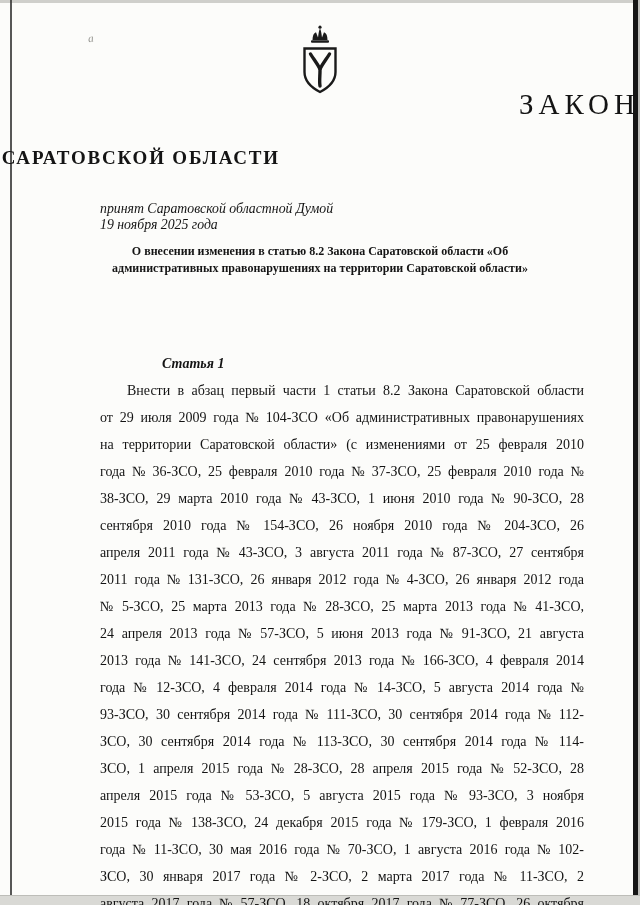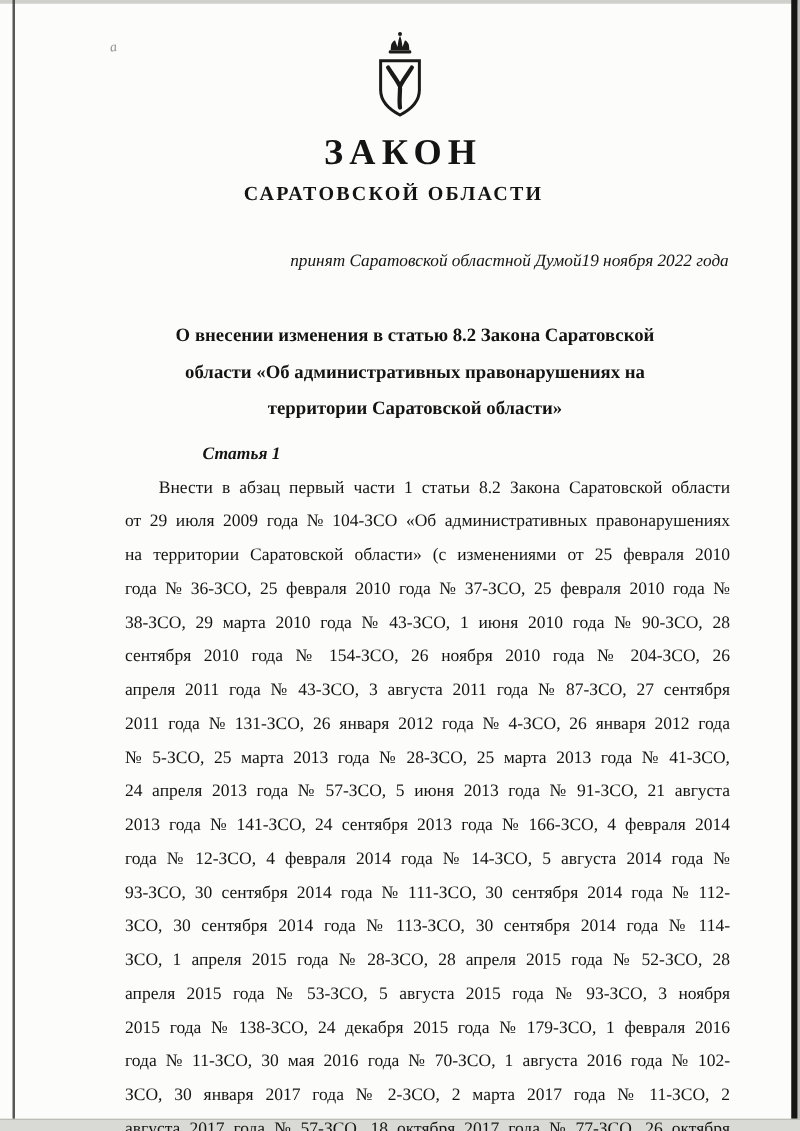--- a/index.html
+++ b/index.html
@@ -45,51 +45,52 @@
     transform: rotate(-8deg);
   }
   
   .emblem {
     position: absolute; top: 24px; left: 50%;
     transform: translateX(-50%);
     width: 48px; height: 74px;
   }
   
   .doc-type {
-    position: absolute; top: 106px; left: 0; right: 0;
-    text-align: center;
-    font-weight: bold;
+    position: absolute; top: 88px; left: 0; right: 0;
+    text-align: right;
+    font-weight: normal;
     font-size: 29px;
     letter-spacing: 5px;
     text-indent: 5px;
   }
   .region {
     position: absolute; top: 147px; left: 0; right: 12px;
-    text-align: center;
+    text-align: left;
     font-weight: bold;
-    font-size: 16px;
+    font-size: 19px;
     letter-spacing: 1.8px;
     text-indent: 1.8px;
   }
   .adoption-row {
     position: absolute; top: 201px; left: 100px; right: 57px;
     display: flex;
-    justify-content: flex-end;
+    justify-content: flex-start;
     font-style: italic;
     font-size: 13.8px;
+    flex-direction: column;
   }
   .law-title {
     position: absolute; top: 243px; left: 50%;
     transform: translateX(-50%);
     width: 430px;
-    margin: 12px;
+    margin: 0;
     text-align: center;
     font-weight: bold;
-    font-size: 15px;
-    line-height: 29px;
+    font-size: 12px;
+    line-height: 17px;
   }
   .article-heading {
     position: absolute; top: 356px; left: 127px;
     font-weight: bold;
     font-style: italic;
     font-size: 14px;
     margin-left: 35px;
   }
   .article-body {
     position: absolute; top: 377px; left: 100px;
@@ -127,21 +128,21 @@
       <path d="M24 45 C27 39 30.5 35 33.5 30" stroke="#1a1a1a" stroke-width="3.4" fill="none" stroke-linecap="round"></path>
       <path d="M24 46.5 C24 52 23.2 57 24 62" stroke="#1a1a1a" stroke-width="3.4" fill="none" stroke-linecap="round"></path>
     </svg>
   </div>
 
   <div class="doc-type">ЗАКОН</div>
   <div class="region">САРАТОВСКОЙ ОБЛАСТИ</div>
 
   <div class="adoption-row">
     <span>принят Саратовской областной Думой</span>
-    <span>19 ноября 2022 года</span>
+    <span>19 ноября 2025 года</span>
   </div>
 
   <h1 class="law-title">О внесении изменения в статью 8.2 Закона Саратовской области «Об административных правонарушениях на территории Саратовской области»</h1>
 
   <div class="article-heading">Статья 1</div>
   <p class="article-body">Внести в абзац первый части 1 статьи 8.2 Закона Саратовской области от 29 июля 2009 года № 104-ЗСО «Об административных правонарушениях на территории Саратовской области» (с изменениями от 25 февраля 2010 года № 36-ЗСО, 25 февраля 2010 года № 37-ЗСО, 25 февраля 2010 года № 38-ЗСО, 29 марта 2010 года № 43-ЗСО, 1 июня 2010 года № 90-ЗСО, 28 сентября 2010 года № 154-ЗСО, 26 ноября 2010 года № 204-ЗСО, 26 апреля 2011 года № 43-ЗСО, 3 августа 2011 года № 87-ЗСО, 27 сентября 2011 года № 131-ЗСО, 26 января 2012 года № 4-ЗСО, 26 января 2012 года № 5-ЗСО, 25 марта 2013 года № 28-ЗСО, 25 марта 2013 года № 41-ЗСО, 24 апреля 2013 года № 57-ЗСО, 5 июня 2013 года № 91-ЗСО, 21 августа 2013 года № 141-ЗСО, 24 сентября 2013 года № 166-ЗСО, 4 февраля 2014 года № 12-ЗСО, 4 февраля 2014 года № 14-ЗСО, 5 августа 2014 года № 93-ЗСО, 30 сентября 2014 года № 111-ЗСО, 30 сентября 2014 года № 112-ЗСО, 30 сентября 2014 года № 113-ЗСО, 30 сентября 2014 года № 114-ЗСО, 1 апреля 2015 года № 28-ЗСО, 28 апреля 2015 года № 52-ЗСО, 28 апреля 2015 года № 53-ЗСО, 5 августа 2015 года № 93-ЗСО, 3 ноября 2015 года № 138-ЗСО, 24 декабря 2015 года № 179-ЗСО, 1 февраля 2016 года № 11-ЗСО, 30 мая 2016 года № 70-ЗСО, 1 августа 2016 года № 102-ЗСО, 30 января 2017 года № 2-ЗСО, 2 марта 2017 года № 11-ЗСО, 2 августа 2017 года № 57-ЗСО, 18 октября 2017 года № 77-ЗСО, 26 октября 2017 года № 82-ЗСО, 26 октября 2017 года № 84-ЗСО, 27 марта 2018 года № 23-ЗСО, 28 мая 2018 года № 51-ЗСО, 24 декабря 2018 года № 141-ЗСО, 5 февраля 2019 года № 2-ЗСО, 29 марта 2019 года № 25-ЗСО, 29 марта 2019 года № 26-ЗСО, 29 марта 2019 года № 27-ЗСО, 29 марта 2019 года № 28-ЗСО, 29 марта 2019 года № 29-ЗСО, 22 мая 2019 года № 38-ЗСО, 30 июля 2019 года № 81-ЗСО, 7 октября 2019 года</p>
 
 </div>
 
 </body></html>

